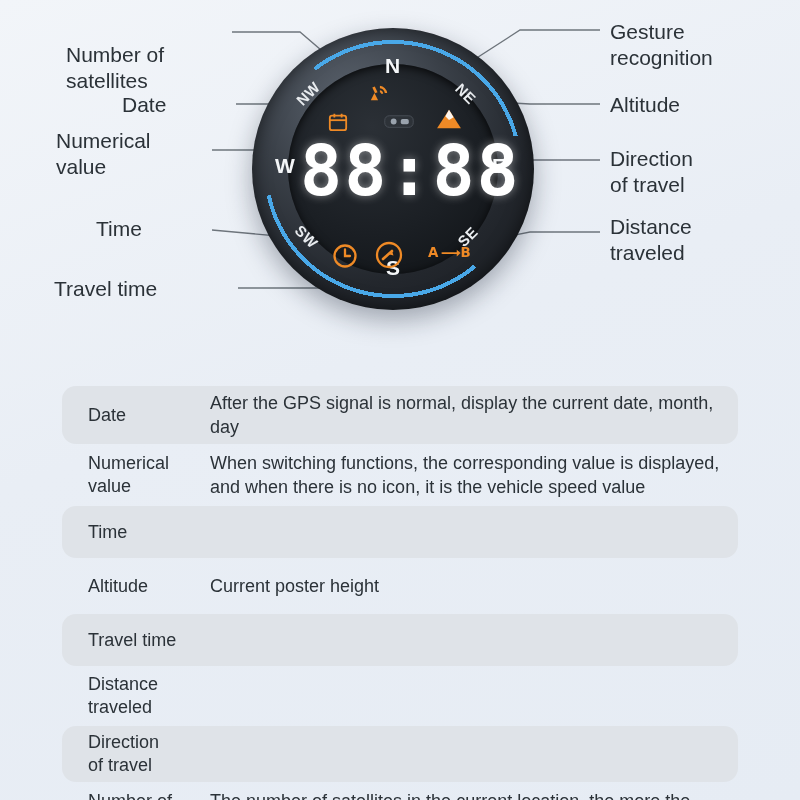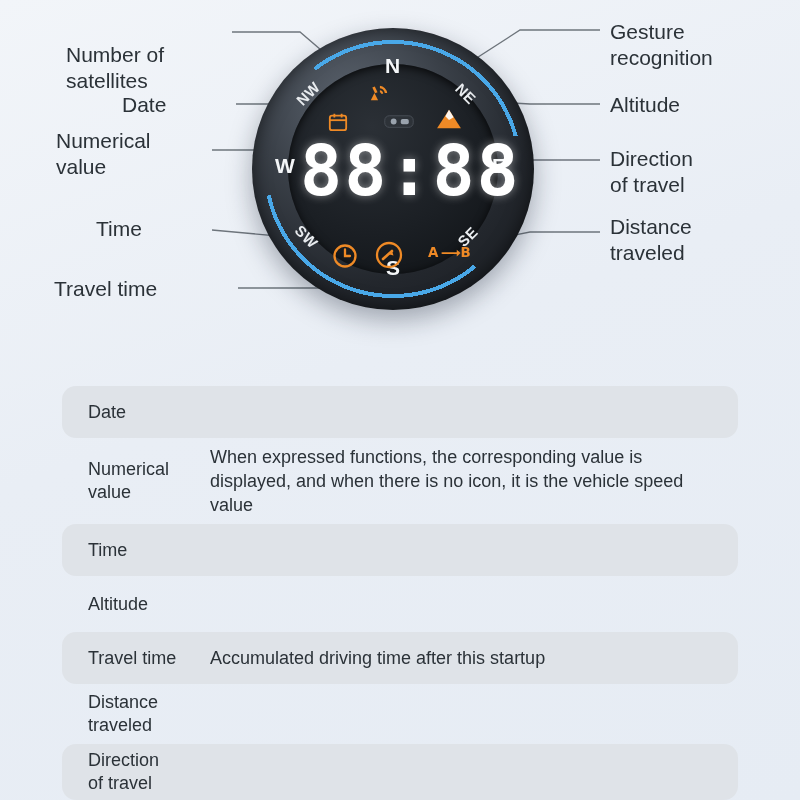--- a/index.html
+++ b/index.html
@@ -299,39 +299,40 @@
     <div class="label right" id="lbl-direction" style="white-space:pre-line">Direction
 of travel</div>
     <div class="label right" id="lbl-distance" style="white-space:pre-line">Distance
 traveled</div>
   </div>
 
   <div id="table">
 
     <div class="row alt">
       <div class="key" style="white-space:pre-line">Date</div>
+      <div class="val">After the GPS signal is normal, display the current date, month, day</div>
     </div>
 
     <div class="row">
       <div class="key" style="white-space:pre-line">Numerical
 value</div>
-      <div class="val">When expressed functions, the corresponding value is displayed, and when there is no icon, it is the vehicle speed value</div>
+      <div class="val">When switching functions, the corresponding value is displayed, and when there is no icon, it is the vehicle speed value</div>
     </div>
 
     <div class="row alt">
       <div class="key" style="white-space:pre-line">Time</div>
     </div>
 
     <div class="row">
       <div class="key" style="white-space:pre-line">Altitude</div>
+      <div class="val">Current poster height</div>
     </div>
 
     <div class="row alt">
       <div class="key" style="white-space:pre-line">Travel time</div>
-      <div class="val">Accumulated driving time after this startup</div>
     </div>
 
     <div class="row">
       <div class="key" style="white-space:pre-line">Distance
 traveled</div>
     </div>
 
     <div class="row alt">
       <div class="key" style="white-space:pre-line">Direction
 of travel</div>

